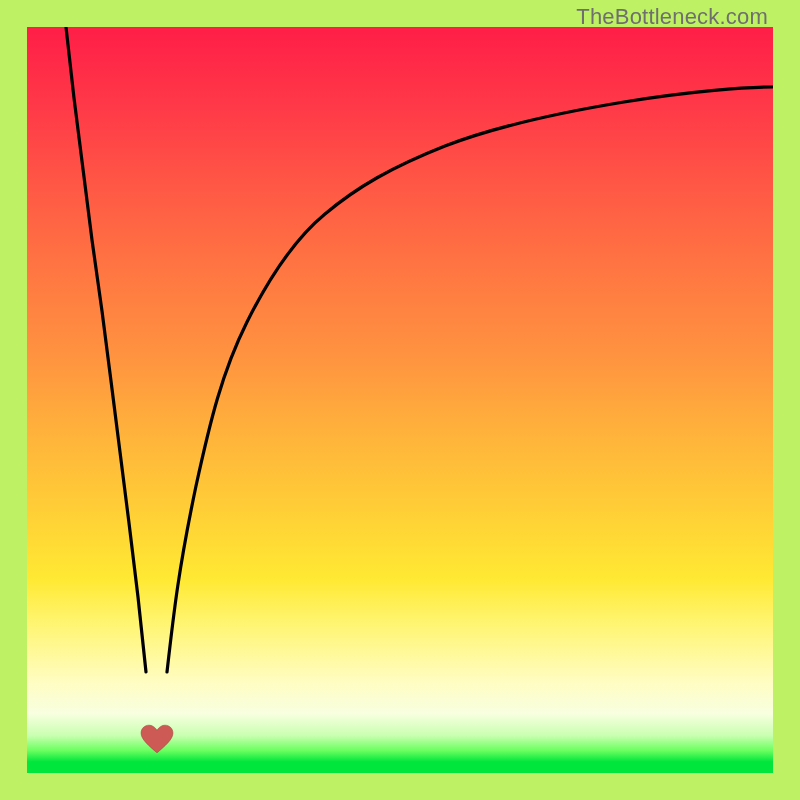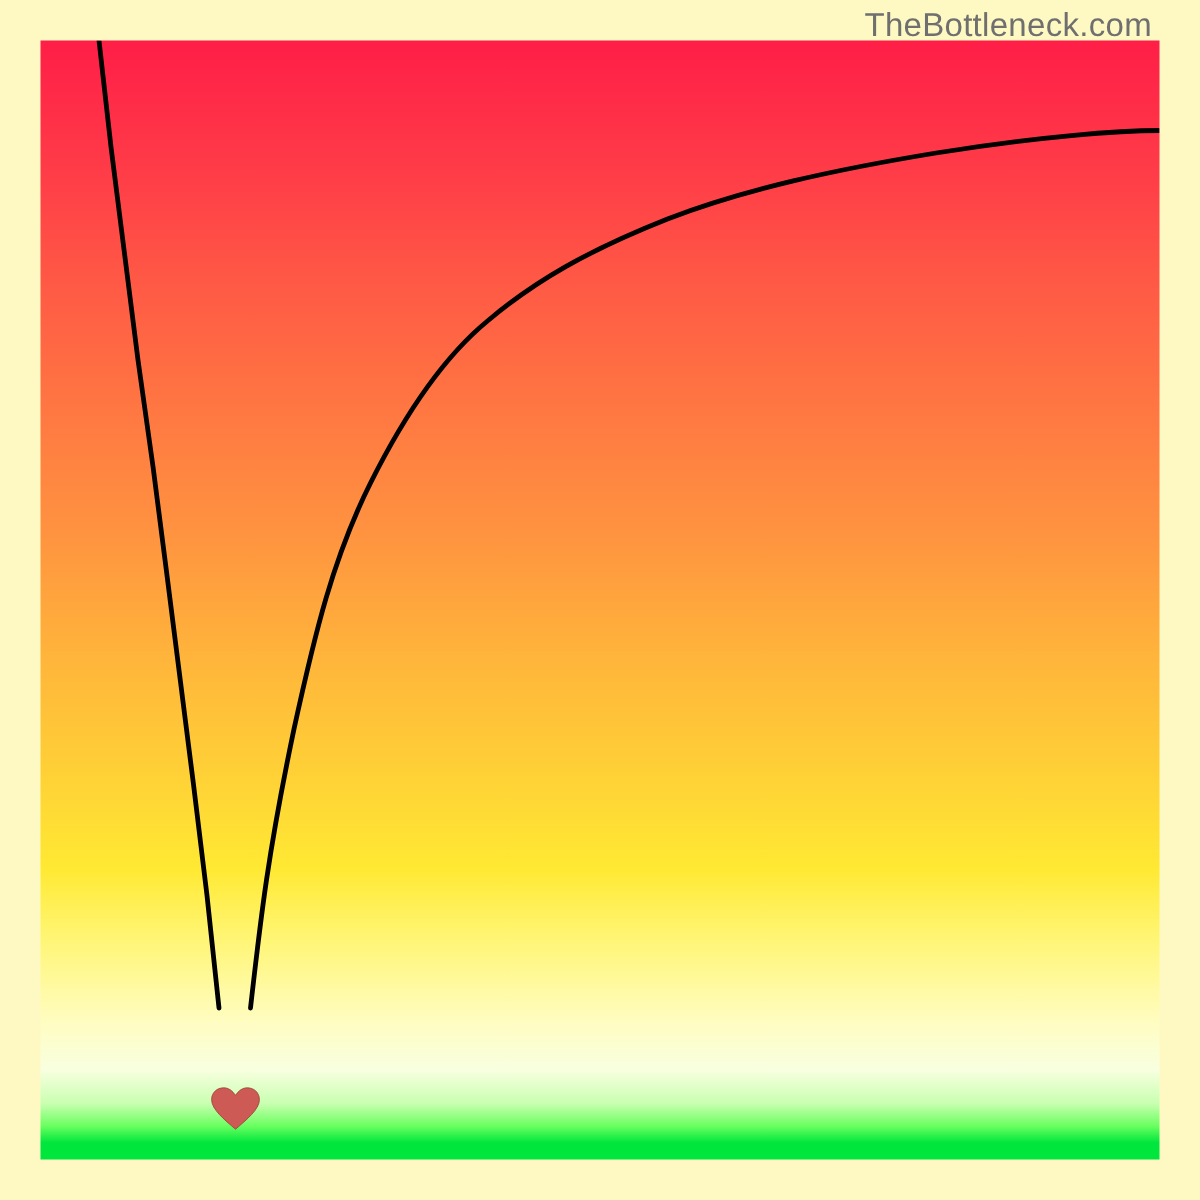--- a/index.html
+++ b/index.html
@@ -8,21 +8,21 @@
     width: 800px;
     height: 800px;
     overflow: hidden;
     background: #000;
     font-family: Arial, Helvetica, sans-serif;
   }
   .frame {
     position: relative;
     width: 800px;
     height: 800px;
-    background: #fef9c3;
+    background: #bef264;
   }
   .plot-area {
     position: absolute;
     left: 27px;
     top: 27px;
     width: 746px;
     height: 746px;
     
     background: linear-gradient(to bottom,
       #ff1e47 0%,

